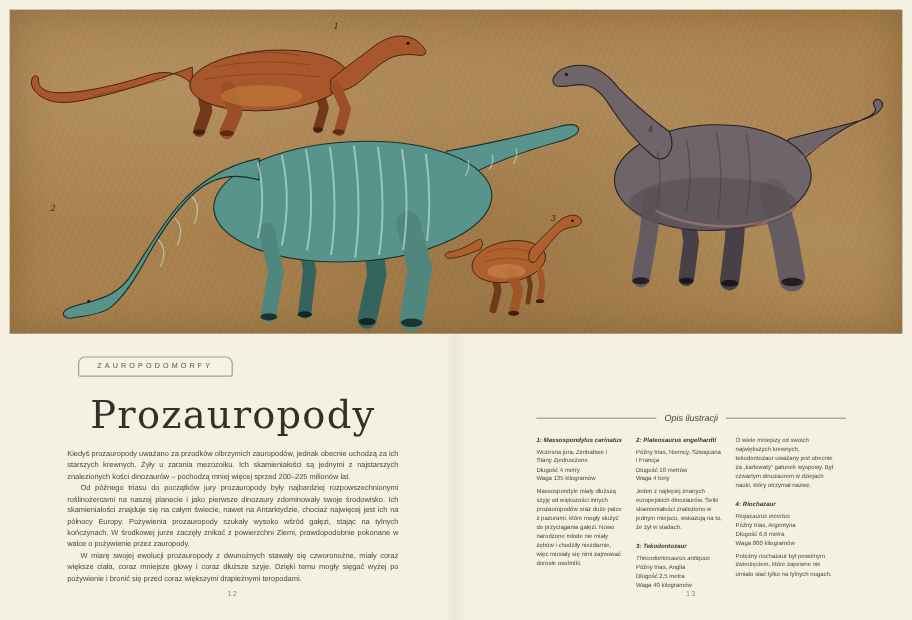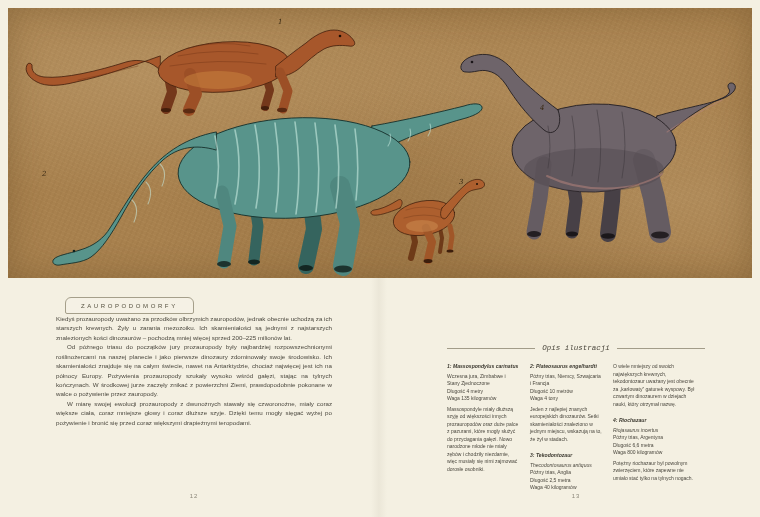--- a/index.html
+++ b/index.html
@@ -49,21 +49,21 @@
     position:absolute;top:493px;width:276px;text-align:center;
     font-size:6px;color:#8a8678;letter-spacing:1px;
   }
   .pagenum.pn-left{left:56px;}
   .pagenum.pn-right{left:447px;width:258px;}
   
   .right-col{position:absolute;left:447px;top:344px;width:258px;color:#45423a;}
   .caption-head{display:flex;align-items:center;gap:7px;}
   .caption-head .rule{flex:1;height:1px;background:#a29c89;}
   .caption-head .ch-label{
-    font-family:Liberation Mono, monospace;font-style:italic;font-size:7.5px;color:#4a463c;
+    font-family:Liberation Sans, sans-serif;font-style:italic;font-size:7.5px;color:#4a463c;
     white-space:nowrap;
   }
   .cols{display:flex;gap:11px;margin-top:11px;}
   .col{font-size:5px;line-height:1.5;}
   .col.c1{width:72px;}
   .col.c2{width:72px;}
   .col.c3{width:86px;}
   .entry + .entry{margin-top:9px;}
   .e-head{font-weight:bold;font-style:italic;font-size:5.1px;margin-bottom:2px;color:#3b382f;}
   .latin{font-style:italic;}
@@ -183,20 +183,21 @@
   <span class="fig-num" style="left:270px;top:10px;">1</span>
   <span class="fig-num" style="left:34px;top:162px;">2</span>
   <span class="fig-num" style="left:451px;top:170px;">3</span>
   <span class="fig-num" style="left:532px;top:96px;">4</span>
 </div>
 
 <div class="fold"></div>
 
 <div class="left-col">
   <div class="tab">ZAUROPODOMORFY</div>
+  <h1 class="title">Prozauropody</h1>
   <div class="bodytext">
     <p>Kiedyś prozauropody uważano za przodków olbrzymich zauropodów, jednak obecnie uchodzą za ich starszych krewnych. Żyły u zarania mezozoiku. Ich skamieniałości są jednymi z najstarszych znalezionych kości dinozaurów – pochodzą mniej więcej sprzed 200–225 milionów lat.</p>
     <p class="ind">Od późnego triasu do początków jury prozauropody były najbardziej rozpowszechnionymi roślinożercami na naszej planecie i jako pierwsze dinozaury zdominowały swoje środowisko. Ich skamieniałości znajduje się na całym świecie, nawet na Antarktydzie, chociaż najwięcej jest ich na północy Europy. Pożywienia prozauropody szukały wysoko wśród gałęzi, stając na tylnych kończynach. W środkowej jurze zaczęły znikać z powierzchni Ziemi, prawdopodobnie pokonane w walce o pożywienie przez zauropody.</p>
     <p class="ind">W miarę swojej ewolucji prozauropody z dwunożnych stawały się czworonożne, miały coraz większe ciała, coraz mniejsze głowy i coraz dłuższe szyje. Dzięki temu mogły sięgać wyżej po pożywienie i bronić się przed coraz większymi drapieżnymi teropodami.</p>
   </div>
 </div>
 <div class="pagenum pn-left">12</div>
 
 <div class="right-col">
   <div class="caption-head">

